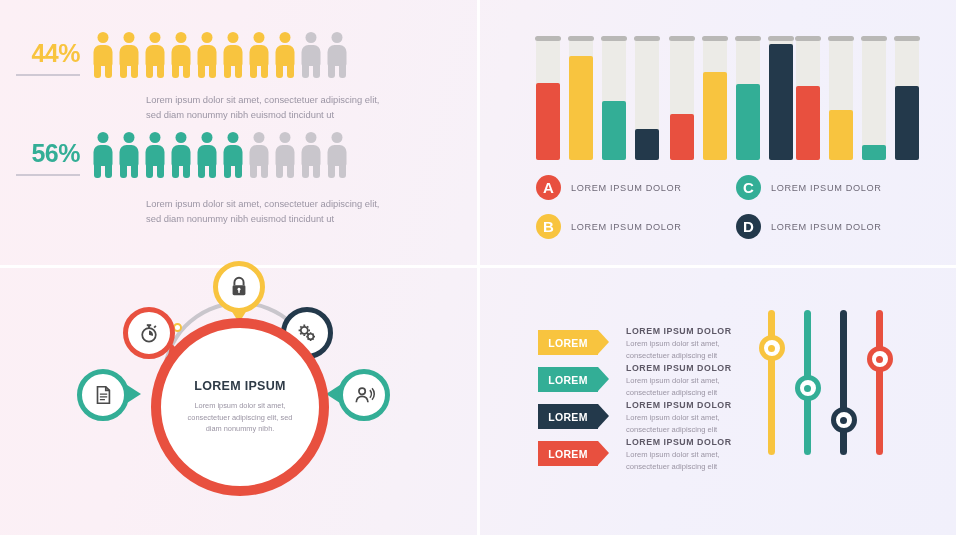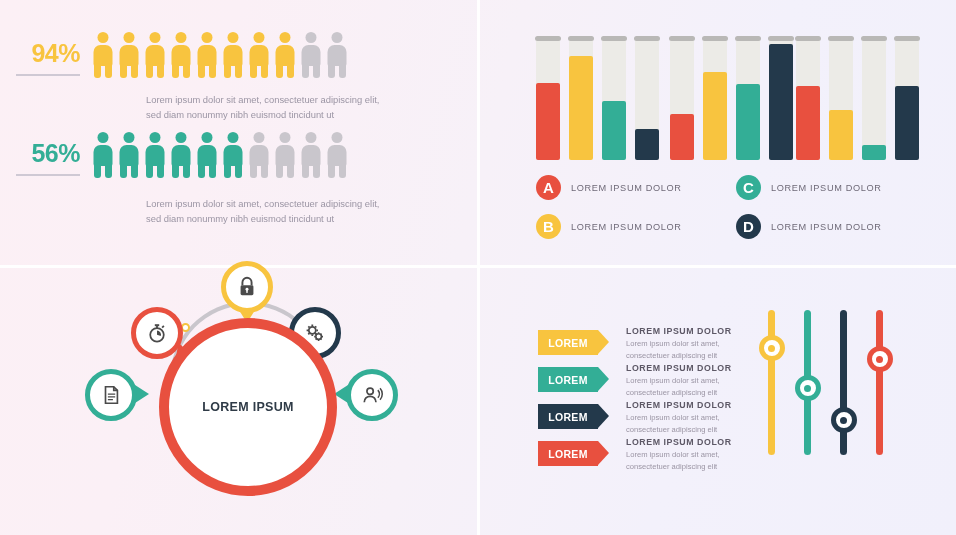--- a/index.html
+++ b/index.html
@@ -12,21 +12,21 @@
     overflow:hidden;
   }
 
   
   .div-v { position:absolute; left:477px; top:0; width:3px; height:535px; background:#ffffff; opacity:.95; }
   .div-h { position:absolute; left:0; top:265px; width:956px; height:3px; background:#ffffff; opacity:.95; }
 
   .quad { position:absolute; width:478px; height:267px; }
   .q-tl { left:0;   top:0; }
   .q-tr { left:478px; top:0; }
-  .q-bl { left:8px;   top:268px; }
+  .q-bl { left:0;   top:268px; }
   .q-br { left:478px; top:268px; }
 
   
   .people-row { position:absolute; display:flex; align-items:center; }
   .pct {
     width:72px; text-align:right; font-size:25px; font-weight:bold;
     padding-bottom:4px; letter-spacing:-.5px;
   }
   .pct-wrap { position:relative; }
   .pct-rule { position:absolute; left:8px; right:0; bottom:-4px; height:2px; background:#cfc9d4; }
@@ -136,21 +136,21 @@
 </style>
 </head>
 <body>
 
 <div class="div-v"></div>
 <div class="div-h"></div>
 
 <div class="quad q-tl" id="panel-people">
     <div class="people-row" style="left: 8px; top: 32px;">
       <div class="pct-wrap">
-        <div class="pct" style="color: rgb(248, 196, 63);">94%</div>
+        <div class="pct" style="color: rgb(248, 196, 63);">44%</div>
         <div class="pct-rule"></div>
       </div>
       <div class="persons">
         <div class="person">
           <span class="head" style="background:#f8c43f"></span>
           <span class="body" style="background:#f8c43f"></span>
           <span class="legL" style="background:#f8c43f"></span>
           <span class="legR" style="background:#f8c43f"></span>
         </div>
         <div class="person">
@@ -442,20 +442,21 @@
         <svg width="23" height="23" viewBox="0 0 24 24">
           <circle cx="9.5" cy="7.6" r="3.3" fill="none" stroke="#4a4a4a" stroke-width="1.8"></circle>
           <path d="M3.4 19c0-3.6 2.7-6.2 6.1-6.2s6.1 2.6 6.1 6.2" fill="none" stroke="#4a4a4a" stroke-width="1.8"></path>
           <path d="M17.6 6.4a6 6 0 010 8M19.9 4.4a9 9 0 010 12" fill="none" stroke="#4a4a4a" stroke-width="1.6"></path>
         </svg>
       </div>
     </div>
 
     <div class="main-circle">
       <div class="main-title">LOREM IPSUM</div>
+      <div class="main-body">Lorem ipsum dolor sit amet, consectetuer adipiscing elit, sed diam nonummy nibh.</div>
     </div>
   </div>
 </div>
 
 <div class="quad q-br">
   <div class="ribbon-list" id="ribbon-list">
       <div class="ribbon-row">
         <div class="ribbon" style="background: rgb(248, 196, 63); color: rgb(248, 196, 63);">
           <span style="color: rgb(255, 255, 255);">LOREM</span>
           <span class="point"></span>

